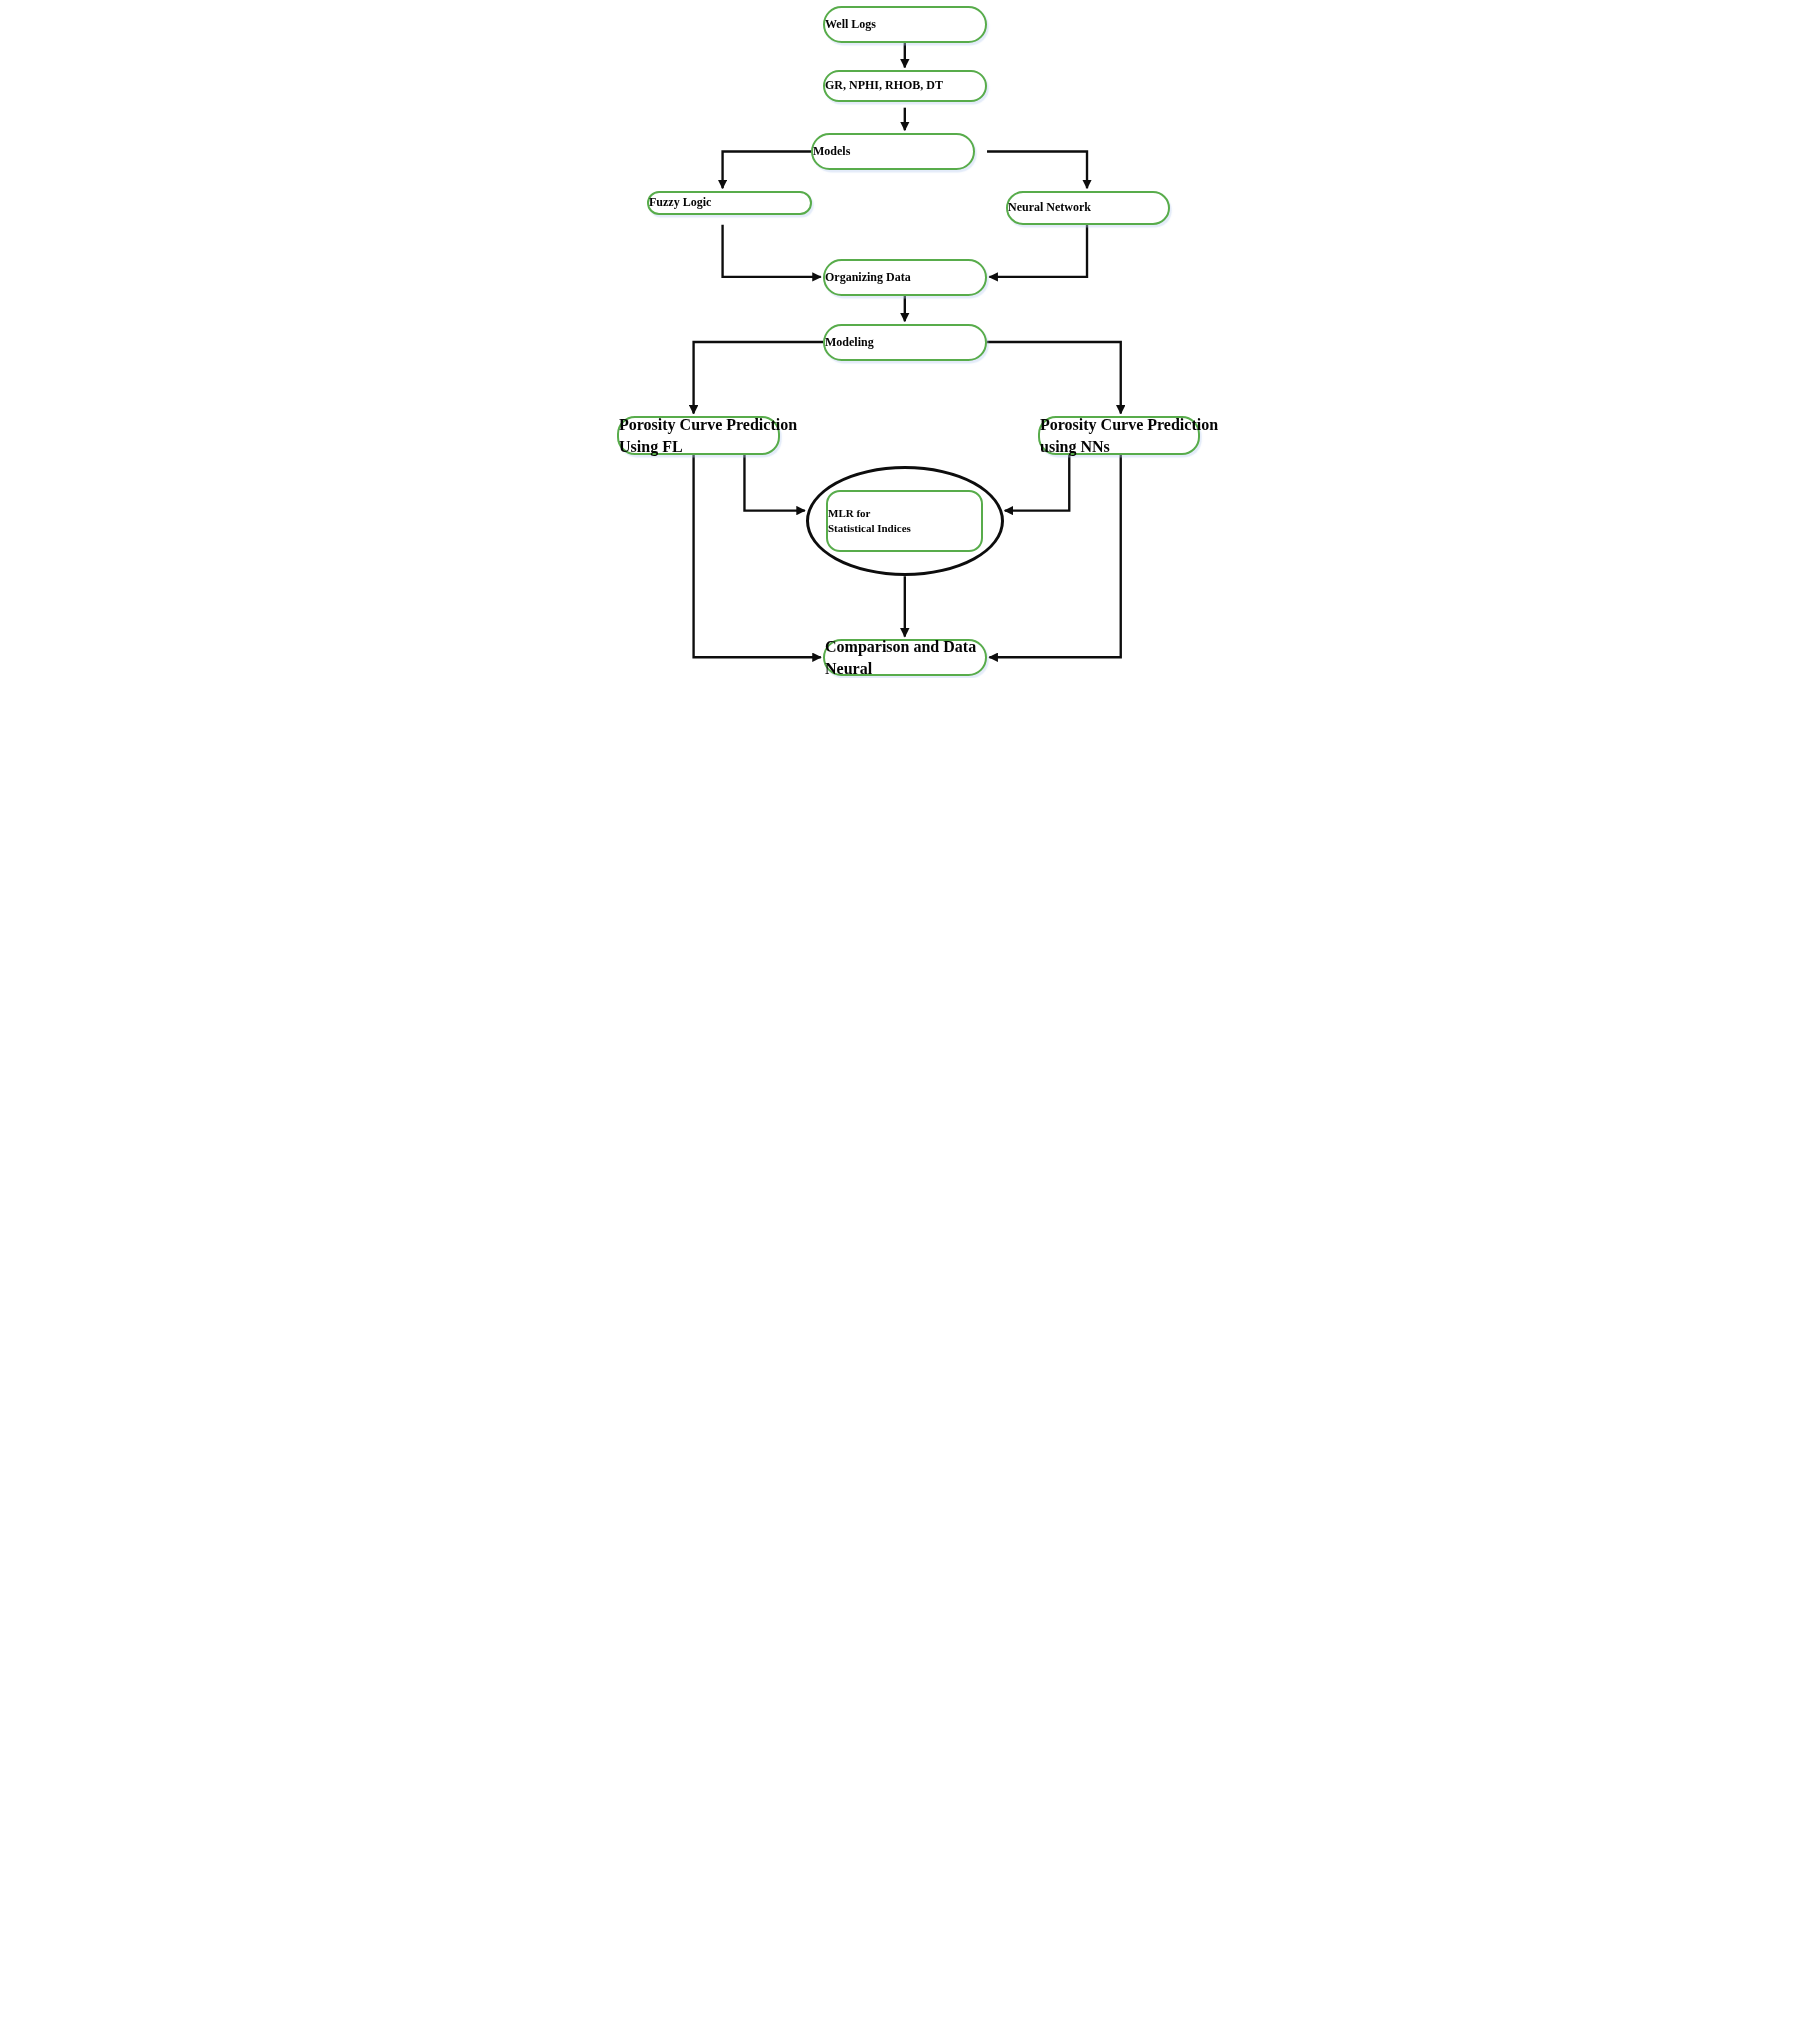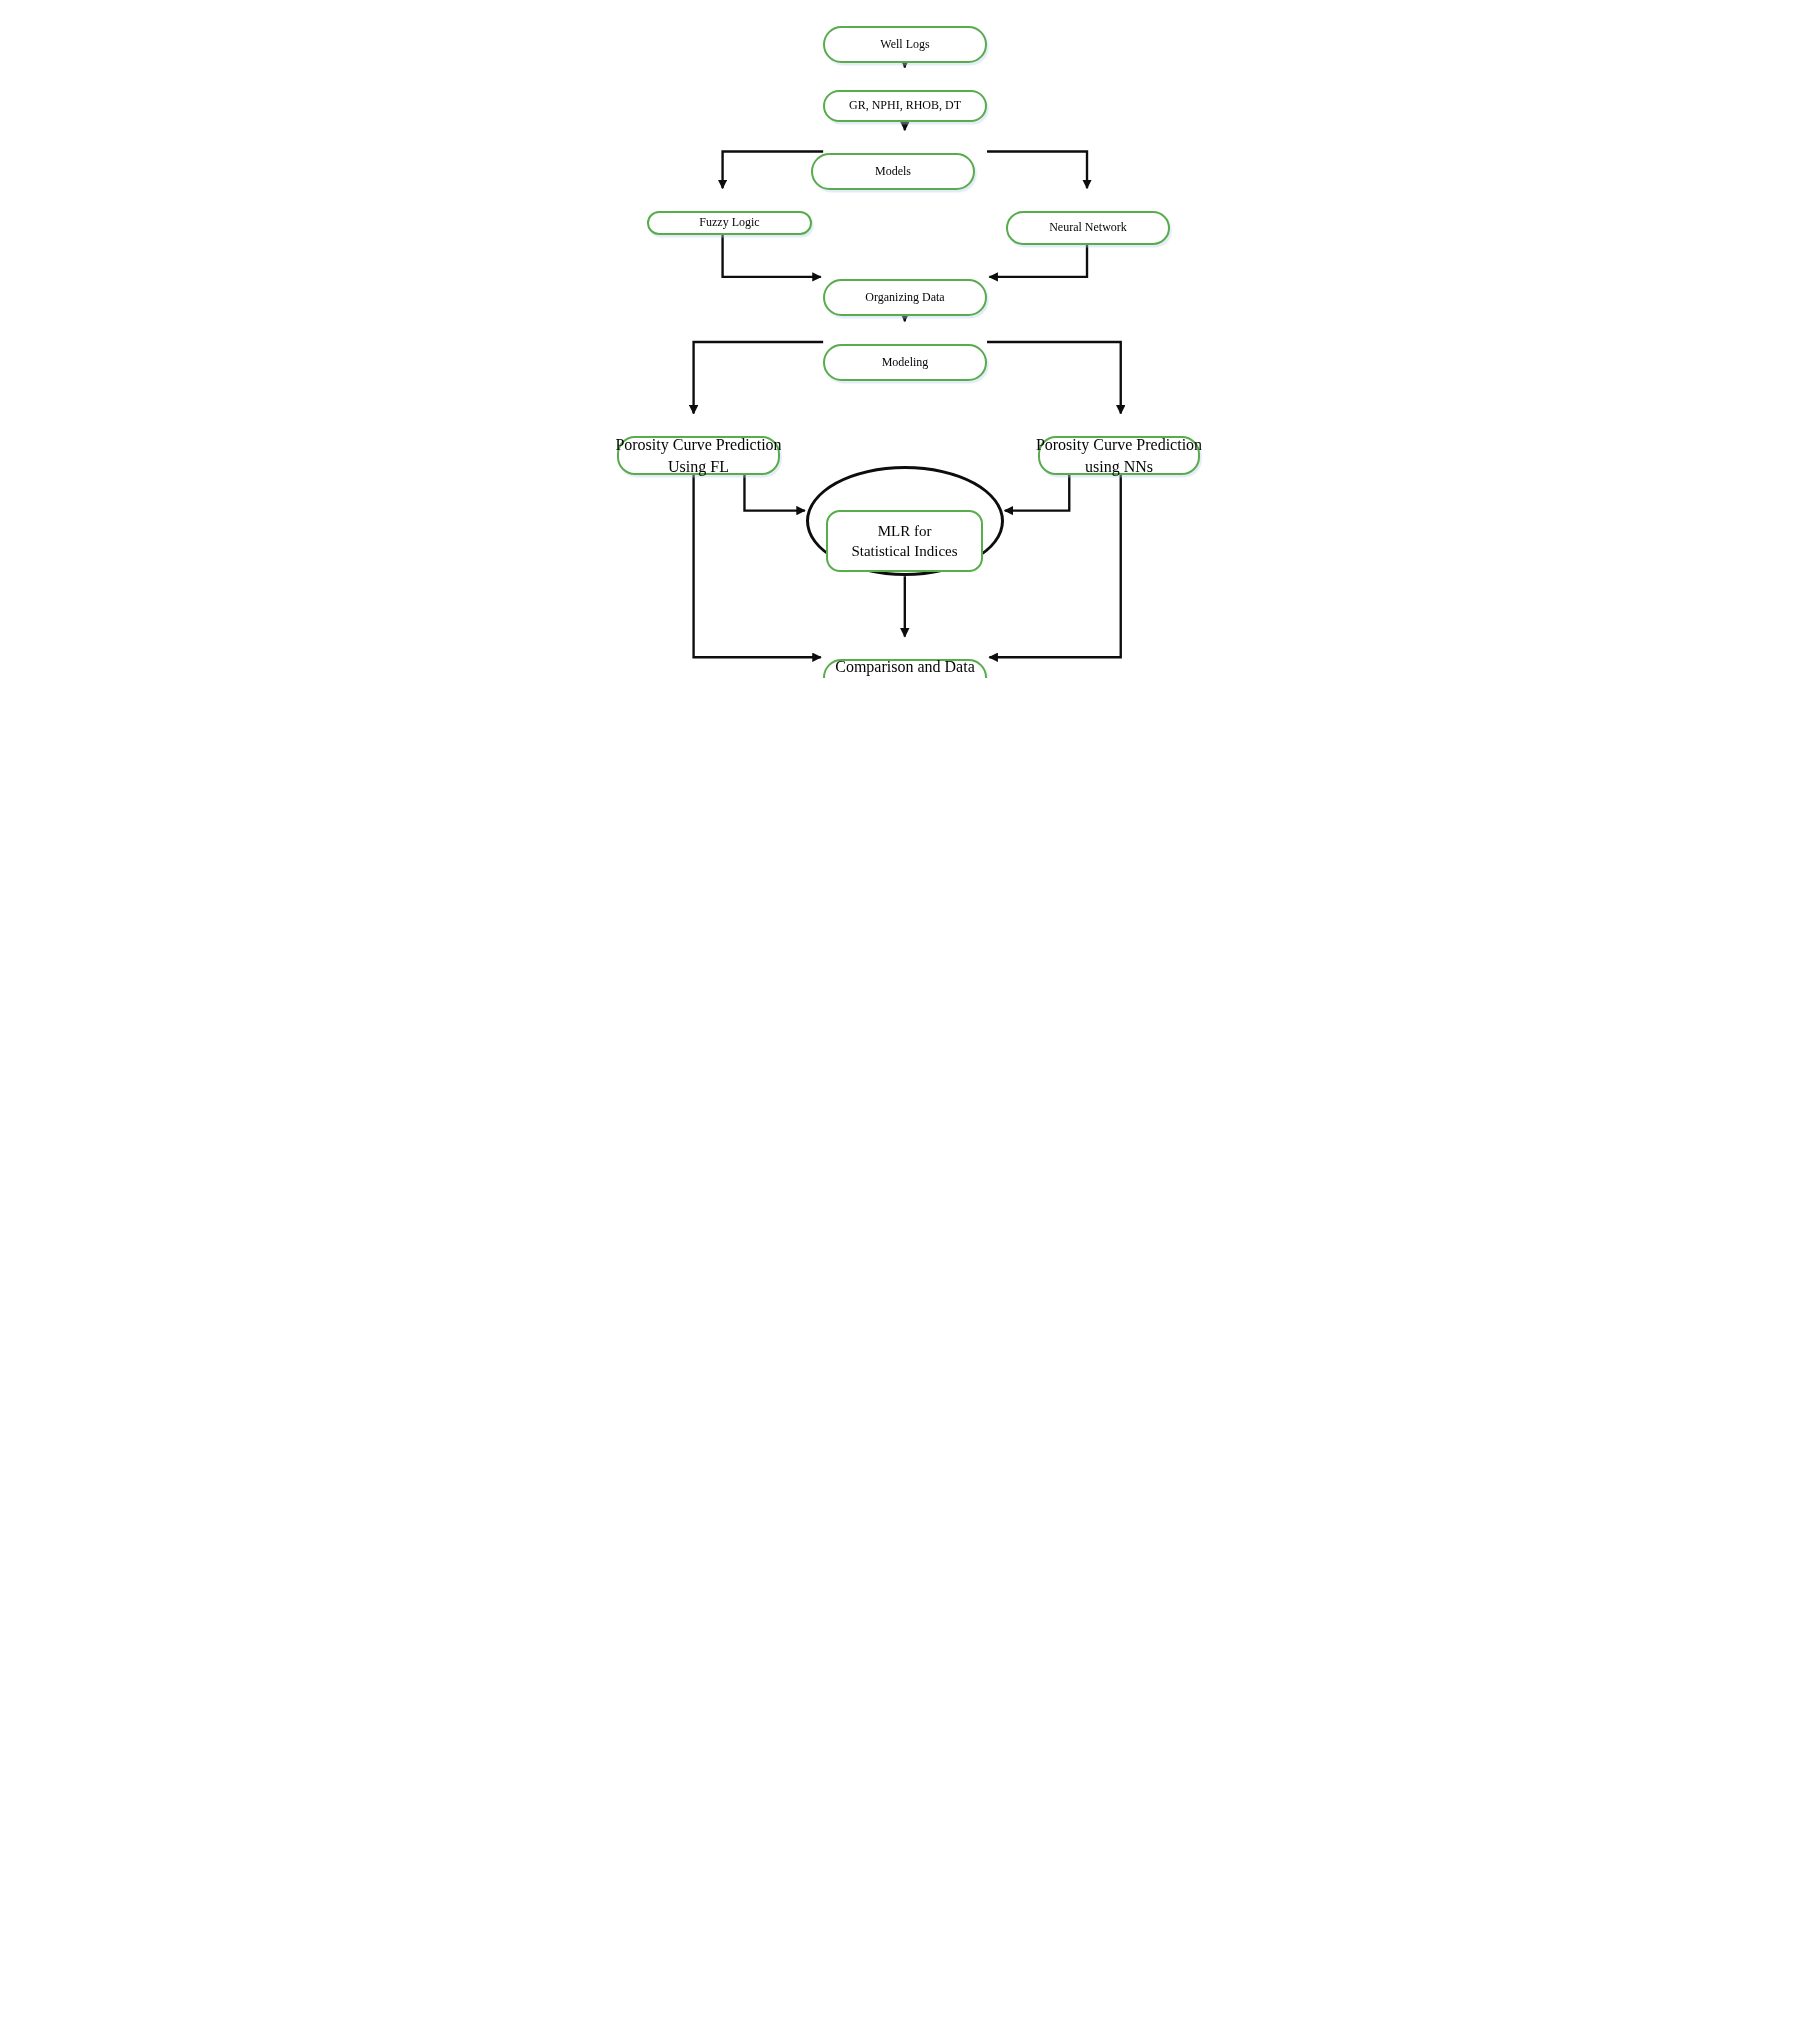--- a/index.html
+++ b/index.html
@@ -9,26 +9,25 @@
     margin:0 auto;
     background:#ffffff;
     font-family:"Liberation Serif","DejaVu Serif",serif;
   }
   #wires{position:absolute;left:0;top:0;width:603px;height:678px;}
   .node{
     position:absolute;
     box-sizing:border-box;
     background:#ffffff;
     border:2.4px solid #58AC4B;
-    display:flex;flex-direction:column;align-items:center;justify-content:center;
+    display:flex;flex-direction:column;align-items:flex-start;justify-content:center;
     text-align:center;
-    font-weight:400;color:#050505;
+    font-weight:700;color:#050505;
     box-shadow:1.8px 2.4px 1.2px rgba(185,205,240,0.40);
     z-index:2;
-    margin-top:20px;
   }
   .pill{border-radius:20px;}
   .lbl{font-size:12px;line-height:1.3;white-space:nowrap;}
   .lbl2{font-size:16px;line-height:1.35;white-space:nowrap;}
   #node-well-logs      {left:220px;top:6px;  width:164px;height:37px;}
   #node-inputs         {left:220px;top:70px; width:164px;height:32px;}
   #node-models         {left:208px;top:133px; width:164px;height:37px;}
   #node-fuzzy-logic    {left:44px; top:191px; width:165px;height:24px;}
   #node-neural-network {left:403px;top:191px; width:164px;height:34px;}
   #node-organizing-data{left:220px;top:259px; width:164px;height:37px;}
@@ -38,21 +37,21 @@
   #node-comparison     {left:220px;top:639px;width:164px;height:37px;border-radius:18.4px;}
   #ellipse-mlr{
     position:absolute;left:203px;top:466px;width:198px;height:110px;
     box-sizing:border-box;border:3px solid #0D0D0D;border-radius:50%;
     background:#ffffff;z-index:1;
   }
   #node-mlr{
     left:223px;top:490px;width:157px;height:62px;
     border-radius:14px;box-shadow:none;z-index:3;
   }
-  #node-mlr .lbl2{font-size:15px;}
+  #node-mlr .lbl2{font-size:11px;}
   .wire{stroke:#0D0D0D;stroke-width:4;fill:none;}
 </style>
 </head>
 <body>
 
 <div id="canvas">
 
   <svg id="wires" viewBox="0 0 1019 1146" xmlns="http://www.w3.org/2000/svg">
     <defs>
       <marker id="arrow" viewBox="0 0 4 4" refX="3.6" refY="2" markerWidth="4" markerHeight="4" orient="auto">

